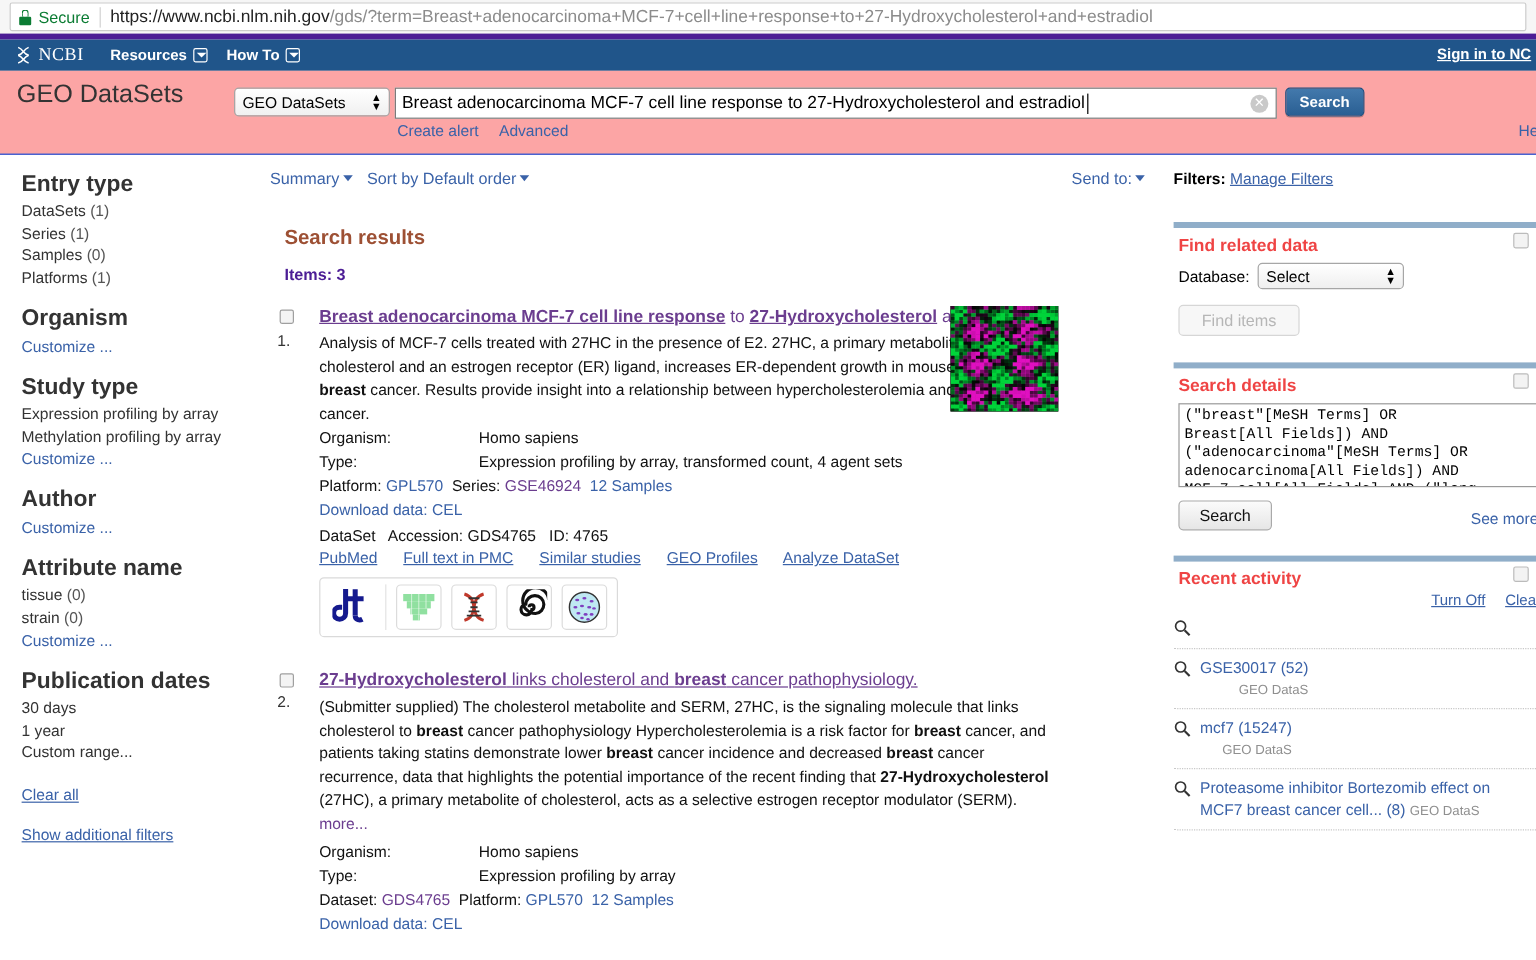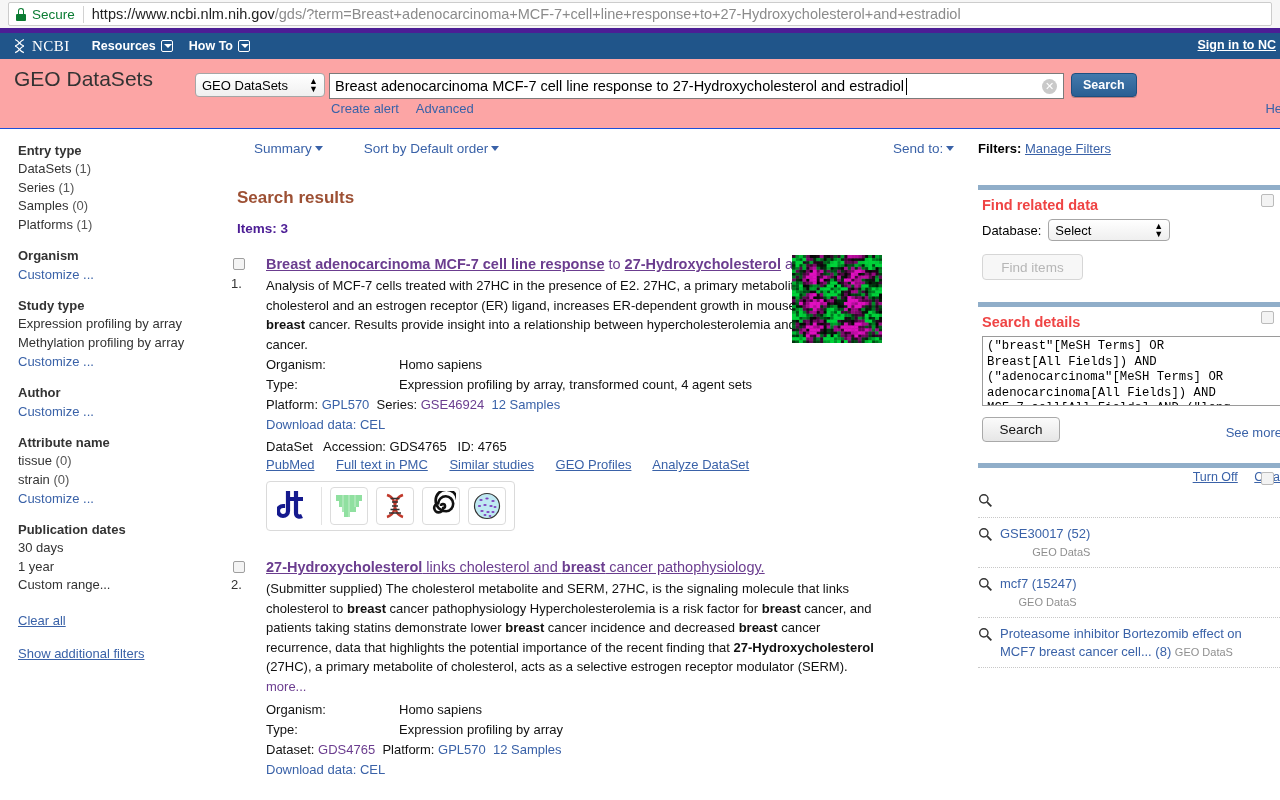--- a/index.html
+++ b/index.html
@@ -88,30 +88,30 @@
   .sublinks { position:absolute; left:331px; top:112px; transform:translateY(-70px); font-size:13px; }
   .sublinks a { color:#3a62a8; text-decoration:none; margin-right:14px; }
   .helptop { position:absolute; right:-2px; top:112px; transform:translateY(-70px); color:#3a62a8; font-size:13px; }
 
   
   .page { position:relative; height:669px; }
 
   
   .facets { position:absolute; left:0; top:0; width:222px; padding:14px 0 0 18px; }
   .fgroup { margin-bottom:14px; }
-  .fhead { font-weight:bold; font-size:13px; color:#333; margin-bottom:2px; }
+  .fhead { font-weight:bold; font-size:19px; color:#333; margin-bottom:2px; }
   .fitem { font-size:13px; color:#333; line-height:18.5px; }
   .fitem .cnt { color:#555; }
   .flink { font-size:13px; color:#3a62a8; text-decoration:none; line-height:19px; }
   .flink.underline { text-decoration:underline; }
 
   
   .results { position:absolute; left:225px; top:0; width:655px; padding-top:12px; }
   .topbar { display:flex; align-items:center; font-size:13.5px; }
-  .topbar a { color:#3a62a8; text-decoration:none; margin-right:12px;margin-left:29px; }
+  .topbar a { color:#3a62a8; text-decoration:none; margin-right:12px; }
   .tri { display:inline-block; margin-left:3px; border-left:4px solid transparent; border-right:4px solid transparent; border-top:5px solid #3a62a8; vertical-align:2px; }
   .srtitle { color:#9d5034; font-size:17px; font-weight:bold; margin:32px 0 0 12px; }
   .items { color:#4c1d95; font-size:13.5px; font-weight:bold; margin:13px 0 0 12px; }
 
   .rslt { position:relative; margin:22px 0 0 0; padding-left:41px; }
   .chk {
     position:absolute; left:8px; top:4px; width:12px; height:12px;
     border:1px solid #9f9f9f; background:#f4f4f4; border-radius:2px;
   }
   .num { position:absolute; left:6px; top:22px; font-size:13px; color:#333; }
@@ -1289,20 +1289,21 @@
 adenocarcinoma[All Fields]) AND
 MCF-7 cell[All Fields] AND ("long</div>
         <div class="detailbtn">Search</div>
         <div class="seemore">See more</div>
       </div>
     </div>
 
     <div class="portlet" style="margin-top:21px">
       <div class="pbar"></div>
       <div class="pclose"></div>
+      <div class="ptitle">Recent activity</div>
       <div class="actbar">
         <a>Turn Off</a>
         <a>Clea</a>
       </div>
 
       <div class="act">
         <div class="mag">
           <svg viewBox="0 0 18 18" width="15" height="15">
             <circle cx="7" cy="7" r="5" stroke="#333" stroke-width="1.7" fill="none"></circle>
             <path d="M11 11l5 5" stroke="#333" stroke-width="2.2"></path>

